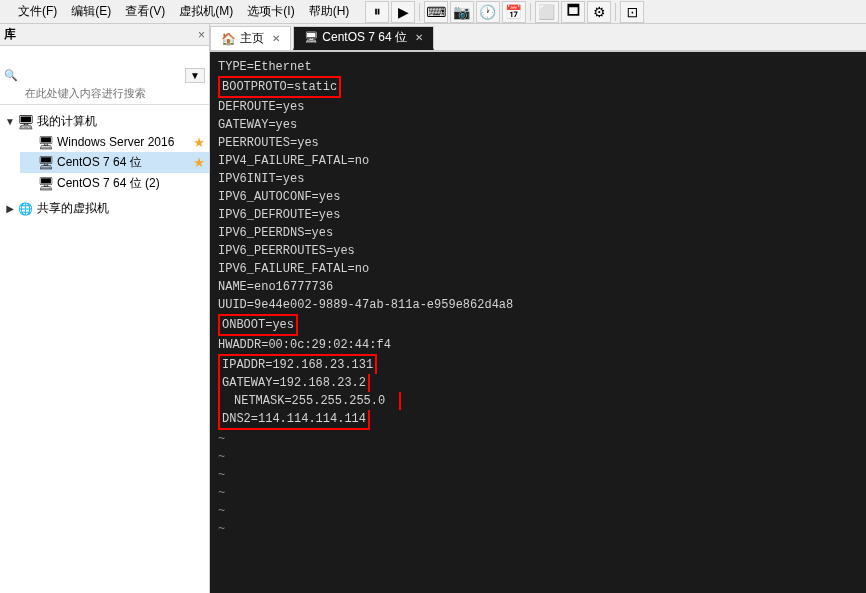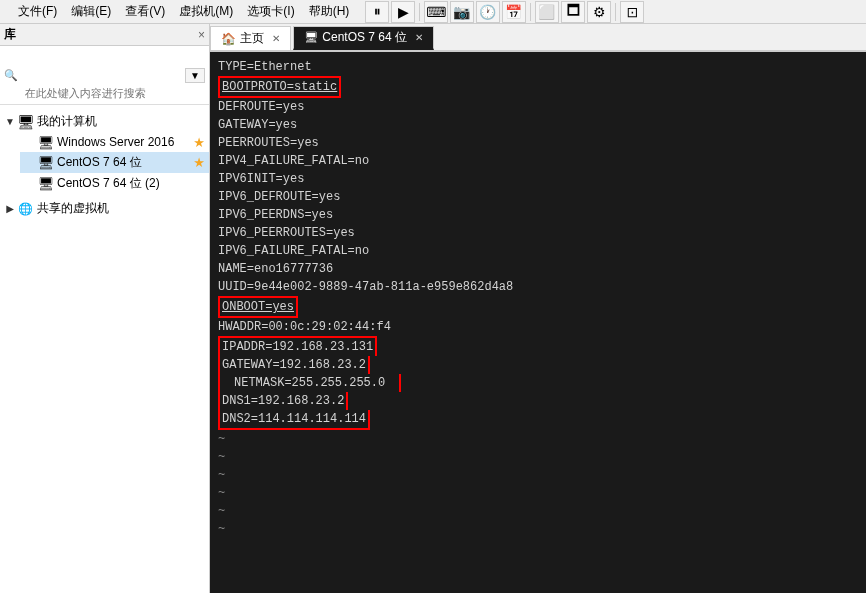--- a/index.html
+++ b/index.html
@@ -40,21 +40,21 @@
     .tab-bar { display: flex; align-items: stretch; background: #f0f0f0; border-bottom: 2px solid #ccc; height: 28px; }
     .tab { display: flex; align-items: center; padding: 0 10px; border: 1px solid #ccc; border-bottom: none; background: #e8e8e8; cursor: pointer; font-size: 12px; gap: 4px; margin-right: 2px; margin-top: 2px; }
     .tab.active { background: #1a1a1a; color: #fff; border-bottom: 2px solid #1a1a1a; }
     .tab-home { background: #fff; }
     .tab-close { font-size: 10px; color: #666; cursor: pointer; margin-left: 4px; }
     .tab.active .tab-close { color: #ccc; }
 
     
     .terminal { flex: 1; background: #1a1a1a; color: #d3d3d3; font-family: 'Courier New', Consolas, monospace; font-size: 12px; padding: 6px 8px; overflow-y: auto; line-height: 1.5; }
     .terminal-line { white-space: pre; min-height: 18px; }
-    .highlight-box { border: 2px solid red; display: inline-block; padding: 0 2px; text-decoration: underline; }
+    .highlight-box { border: 2px solid red; display: inline-block; padding: 0 2px; }
     .tilde { color: #888; }
   </style>
 </head>
 <body>
 
 <div class="menubar">
   <span class="menu-item">文件(F)</span>
   <span class="menu-item">编辑(E)</span>
   <span class="menu-item">查看(V)</span>
   <span class="menu-item">虚拟机(M)</span>
@@ -146,32 +146,32 @@
     </div>
 
     <div class="terminal" id="terminal-output">
         <div class="terminal-line">TYPE=Ethernet</div>
         <div class="terminal-line"><span class="highlight-box" style="border:2px solid red; padding:0 2px;">BOOTPROTO=static</span></div>
         <div class="terminal-line">DEFROUTE=yes</div>
         <div class="terminal-line">GATEWAY=yes</div>
         <div class="terminal-line">PEERROUTES=yes</div>
         <div class="terminal-line">IPV4_FAILURE_FATAL=no</div>
         <div class="terminal-line">IPV6INIT=yes</div>
+        <div class="terminal-line">IPV6_AUTOCONF=yes</div>
         <div class="terminal-line">IPV6_DEFROUTE=yes</div>
         <div class="terminal-line">IPV6_PEERDNS=yes</div>
         <div class="terminal-line">IPV6_PEERROUTES=yes</div>
         <div class="terminal-line">IPV6_FAILURE_FATAL=no</div>
         <div class="terminal-line">NAME=eno16777736</div>
         <div class="terminal-line">UUID=9e44e002-9889-47ab-811a-e959e862d4a8</div>
         <div class="terminal-line"><span class="highlight-box" style="border:2px solid red; padding:0 2px;">ONBOOT=yes</span></div>
         <div class="terminal-line">HWADDR=00:0c:29:02:44:f4</div>
         <div class="terminal-line"><span style="display:inline-block; border-left:2px solid red; border-right:2px solid red; border-top:2px solid red; padding:0 2px;">IPADDR=192.168.23.131</span></div>
         <div class="terminal-line"><span style="display:inline-block; border-left:2px solid red; border-right:2px solid red; padding:0 2px;">GATEWAY=192.168.23.2</span></div>
         <div class="terminal-line"><span style="display:inline-block; border-left:2px solid red; border-right:2px solid red; padding:0 14px;">NETMASK=255.255.255.0</span></div>
-        <div class="terminal-line"><span style="display:inline-block; border-left:2px solid red; border-right:2px solid red; padding:0 2px;">DNS1=192.168.23.2</span></div>
         <div class="terminal-line"><span style="display:inline-block; border-left:2px solid red; border-right:2px solid red; border-bottom:2px solid red; padding:0 2px;">DNS2=114.114.114.114</span></div>
         <div class="terminal-line"><span class="tilde">~</span></div>
         <div class="terminal-line"><span class="tilde">~</span></div>
         <div class="terminal-line"><span class="tilde">~</span></div>
         <div class="terminal-line"><span class="tilde">~</span></div>
         <div class="terminal-line"><span class="tilde">~</span></div>
         <div class="terminal-line"><span class="tilde">~</span></div>
       </div>
   </div>
 </div>

